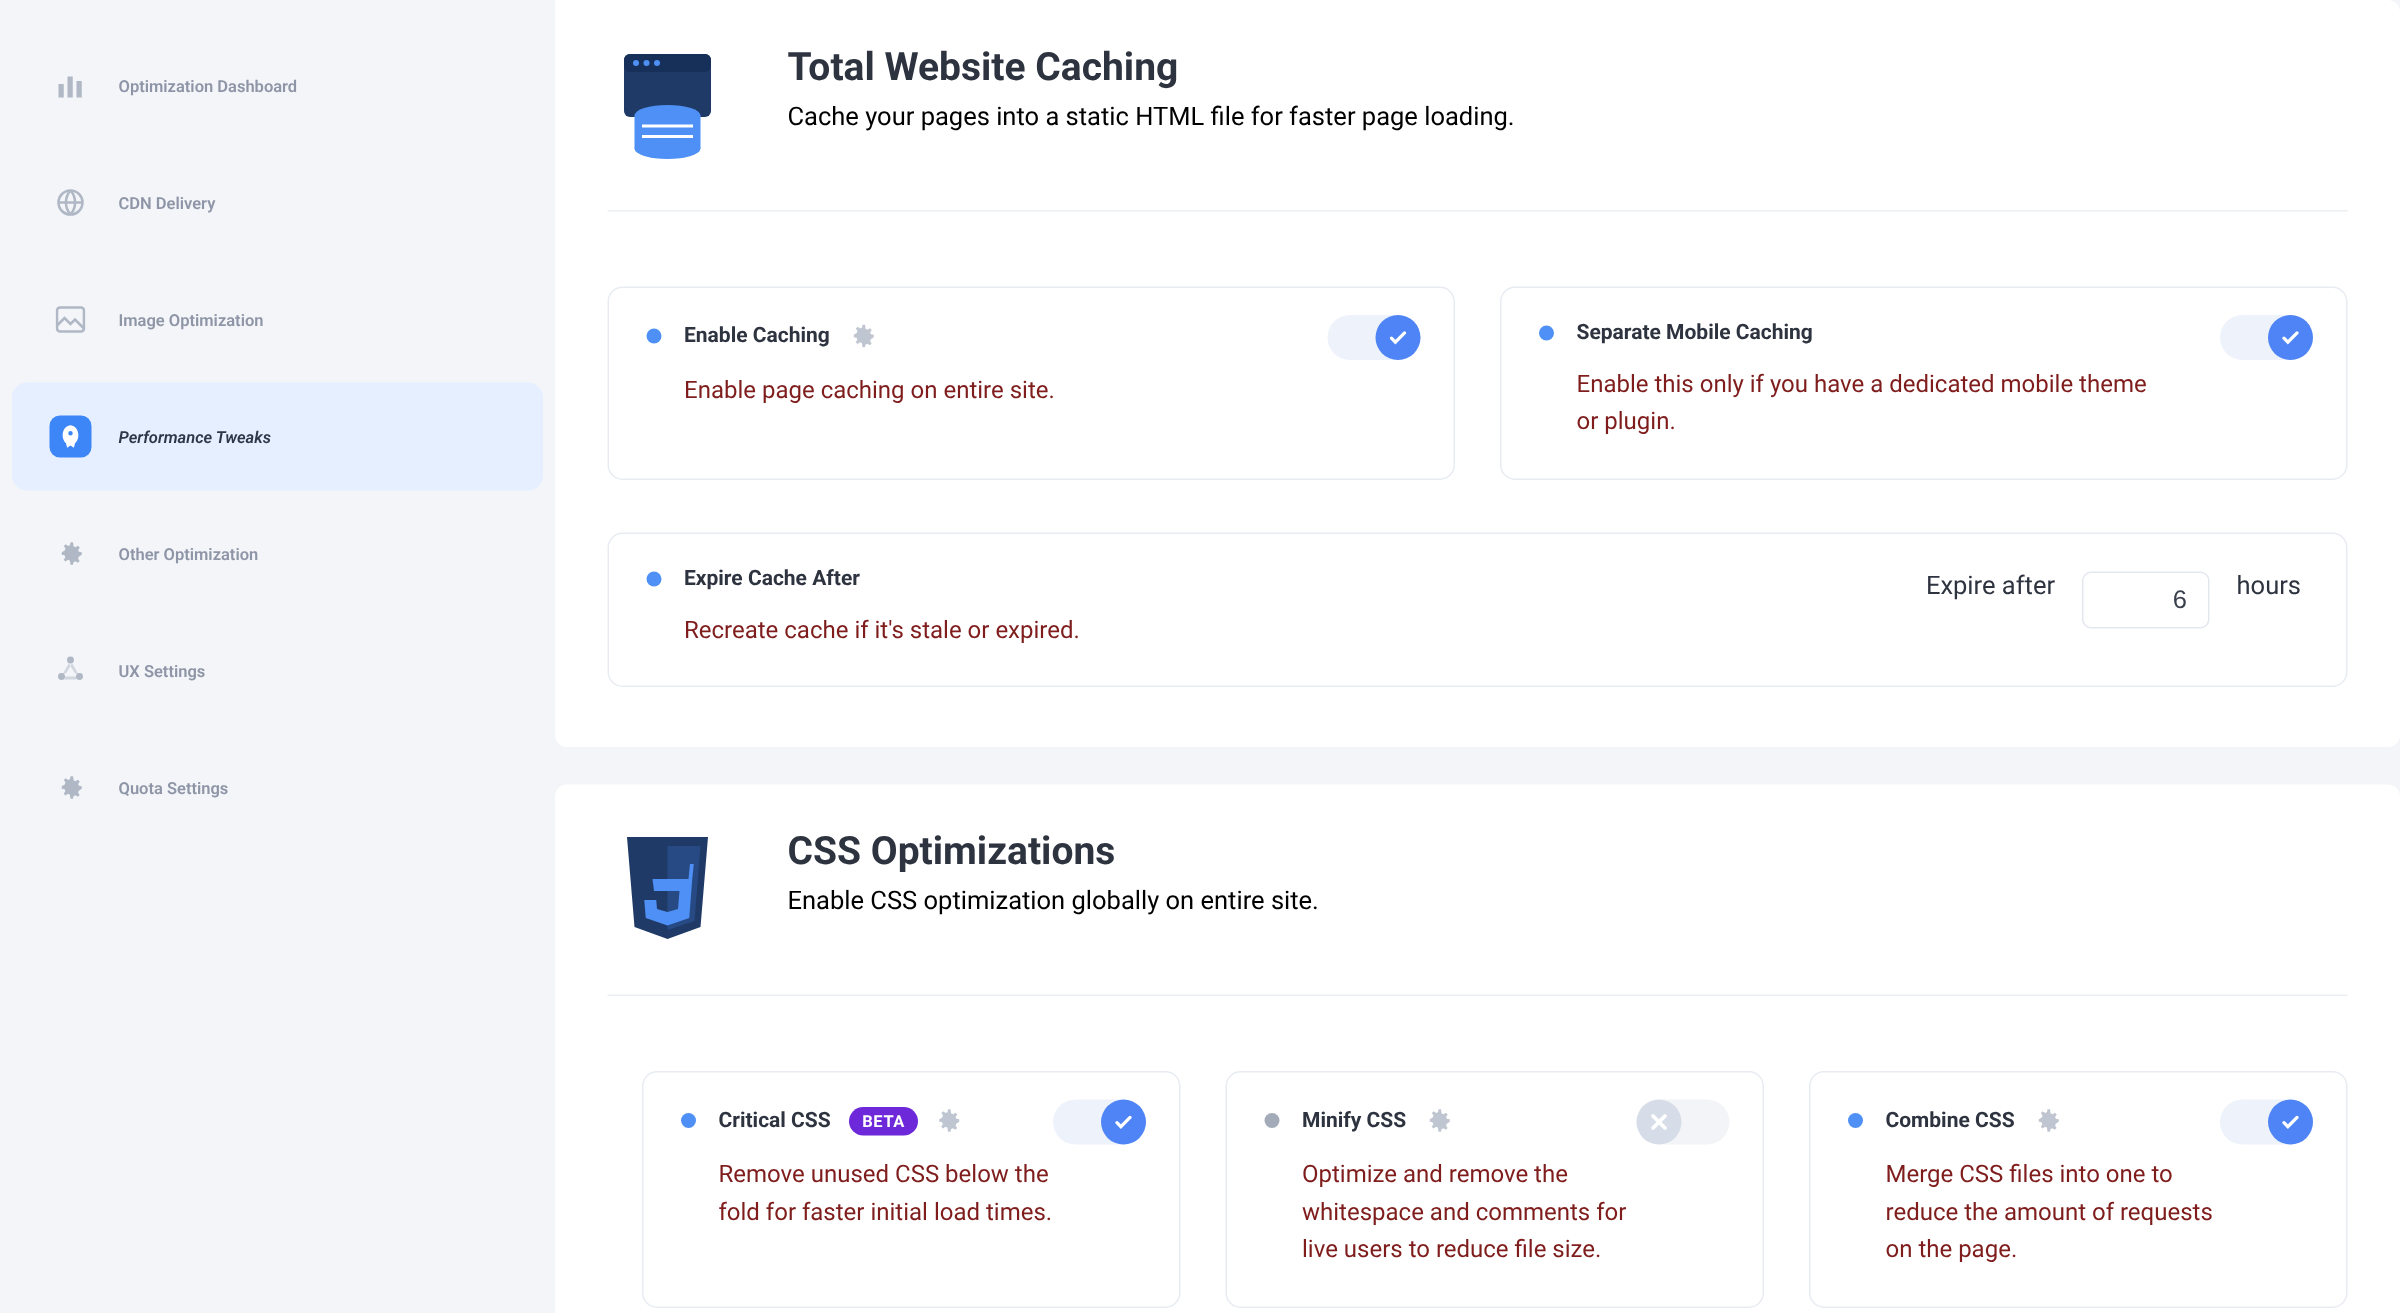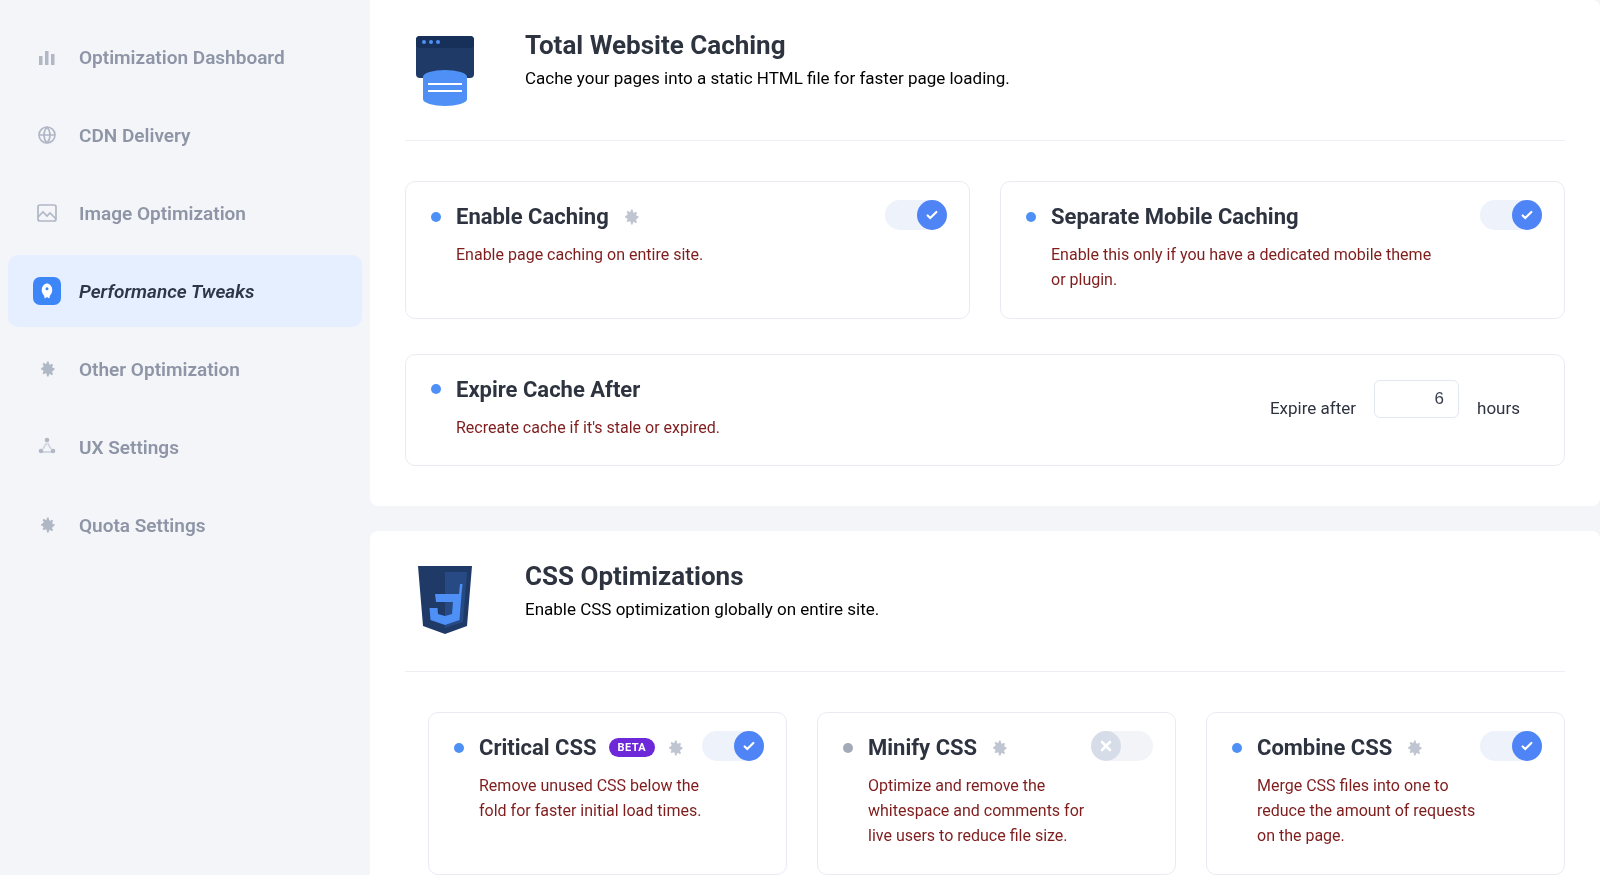--- a/index.html
+++ b/index.html
@@ -20,21 +20,21 @@
   }
   .side-item {
     display: flex;
     align-items: center;
     padding: 22px 25px 22px 25px;
     margin: 6px 8px;
     border-radius: 10px;
     cursor: pointer;
     color: #8e95a6;
     font-weight: 600;
-    font-size: 19px;
+    font-size: 11px;
   }
   .side-item.active {
     background: #e6efff;
     color: #2e3748;
     font-style: italic;
   }
   .side-icon {
     width: 28px;
     height: 28px;
     margin-right: 18px;
@@ -59,21 +59,21 @@
     border-radius: 8px;
     margin: 15px 0 25px 0;
     padding: 30px 35px 40px 35px;
   }
   .panel-header {
     display: flex;
     align-items: flex-start;
     gap: 40px;
     padding-bottom: 30px;
     border-bottom: 1px solid #eceff4;
-    margin-bottom: 40px;
+    margin-bottom: 50px;
   }
   .panel-icon {
     width: 80px;
     height: 80px;
     display: flex;
     align-items: center;
     justify-content: center;
   }
   .panel-title {
     font-size: 26px;
@@ -101,21 +101,21 @@
     display: flex;
     align-items: center;
     margin-bottom: 14px;
   }
   .dot {
     width: 10px; height: 10px; border-radius: 50%; margin-right: 15px;
   }
   .dot.blue { background: #4e90f5; }
   .dot.grey { background: #a3aab8; }
   .card-title {
-    font-size: 22px;
+    font-size: 14px;
     font-weight: 700;
     color: #2e3340;
     margin-right: 12px;
   }
   .badge-beta {
     background: #6d28d9;
     color: #fff;
     font-size: 11px;
     font-weight: 700;
     padding: 3px 9px;
@@ -153,24 +153,24 @@
     position: absolute; top: 0; right: 0;
     display: flex; align-items: center; justify-content: center;
     color: #fff;
   }
   .toggle.on .toggle-knob { background: #4e84f5; right: 0; }
   .toggle.off .toggle-knob { background: #d7dde8; right: auto; left: 0; }
   .toggle.off .toggle-track { background: #f2f4f8; }
   .card.full { margin-bottom: 0; }
   .expire-row {
     position: absolute;
-    right: 44px;
+    right: 30px;
     top: 25px;
     display: flex;
-    align-items: flex-end;
+    align-items: flex-start;
     gap: 18px;
     color: #2e3340;
     font-size: 17px;
   }
   .expire-input {
     width: 85px;
     height: 38px;
     border: 1px solid #e3e7ee;
     border-radius: 6px;
     text-align: right;

